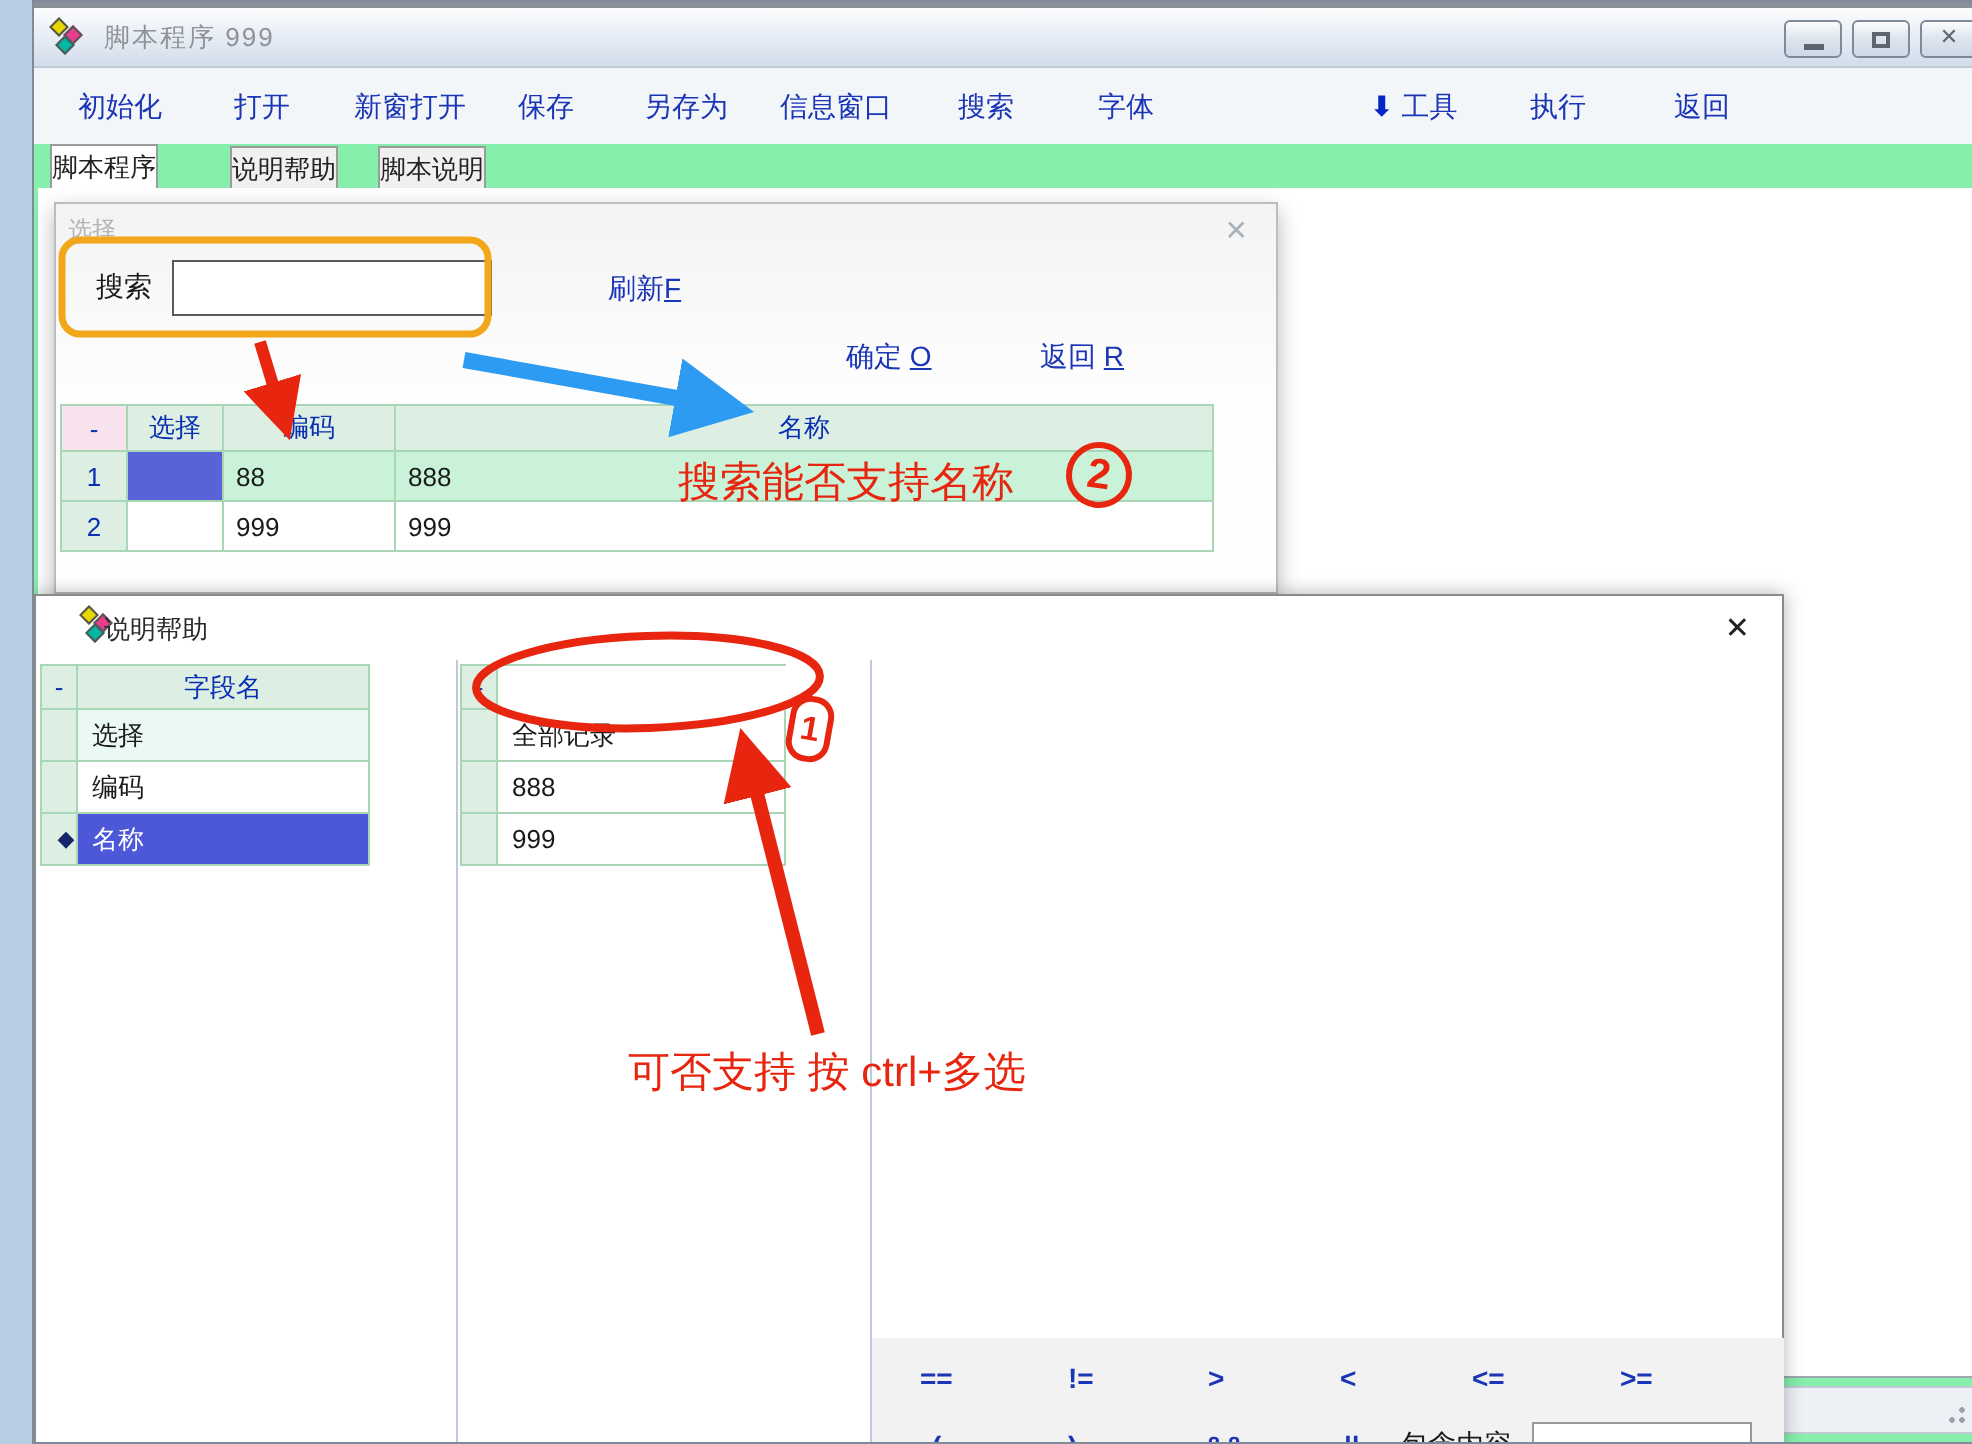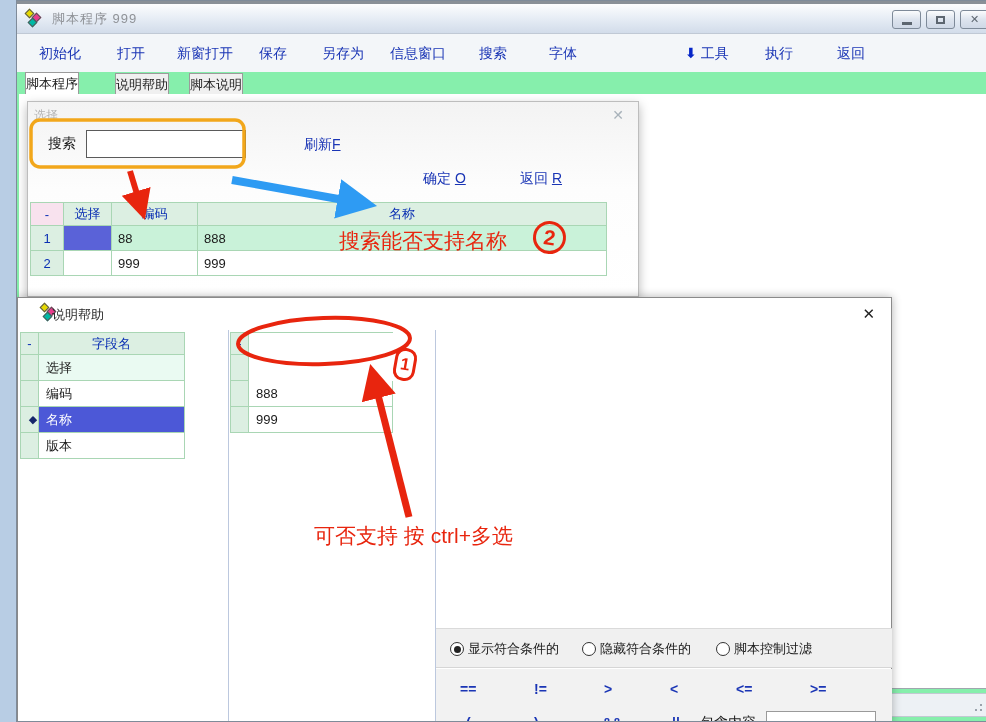--- a/index.html
+++ b/index.html
@@ -228,59 +228,40 @@
       <div class="f-row">
         <div class="f-cell f-body f-narrow"></div>
         <div class="f-cell f-body fields-main">编码</div>
       </div>
       <div class="f-row">
         <div class="f-cell f-body f-narrow">
             <span class="diamond-mark">◆</span>
           </div>
         <div class="f-cell f-body fields-main row-selected">名称</div>
       </div>
-      <div class="f-row">
-        <div class="f-cell f-body f-narrow"></div>
-        <div class="f-cell f-body fields-main">版本</div>
-      </div>
     </div>
 
     <div class="f-table" style="left:212px; top:34px;">
       <div class="f-row">
         <div class="f-cell f-head f-narrow pink">-</div>
       </div>
       <div class="f-row">
         <div class="f-cell f-body f-narrow"></div>
+        <div class="f-cell f-body values-main">全部记录</div>
       </div>
       <div class="f-row">
         <div class="f-cell f-body f-narrow"></div>
         <div class="f-cell f-body values-main">888</div>
       </div>
       <div class="f-row">
         <div class="f-cell f-body f-narrow"></div>
         <div class="f-cell f-body values-main">999</div>
       </div>
     </div>
 
-    <div class="radio-band">
-      <span class="radio-item" style="left:14px">
-        <span class="radio-circle">
-            <span class="radio-dot"></span>
-          </span>
-        <span>显示符合条件的</span>
-      </span>
-      <span class="radio-item" style="left:146px">
-        <span class="radio-circle"></span>
-        <span>隐藏符合条件的</span>
-      </span>
-      <span class="radio-item" style="left:280px">
-        <span class="radio-circle"></span>
-        <span>脚本控制过滤</span>
-      </span>
-    </div>
 
     <div class="ops-band">
       <span class="op" style="left:24px;  top:12px">==</span>
       <span class="op" style="left:98px;  top:12px">!=</span>
       <span class="op" style="left:168px; top:12px">&gt;</span>
       <span class="op" style="left:234px; top:12px">&lt;</span>
       <span class="op" style="left:300px; top:12px">&lt;=</span>
       <span class="op" style="left:374px; top:12px">&gt;=</span>
       <span class="op" style="left:30px;  top:46px">(</span>
       <span class="op" style="left:98px;  top:46px">)</span>

